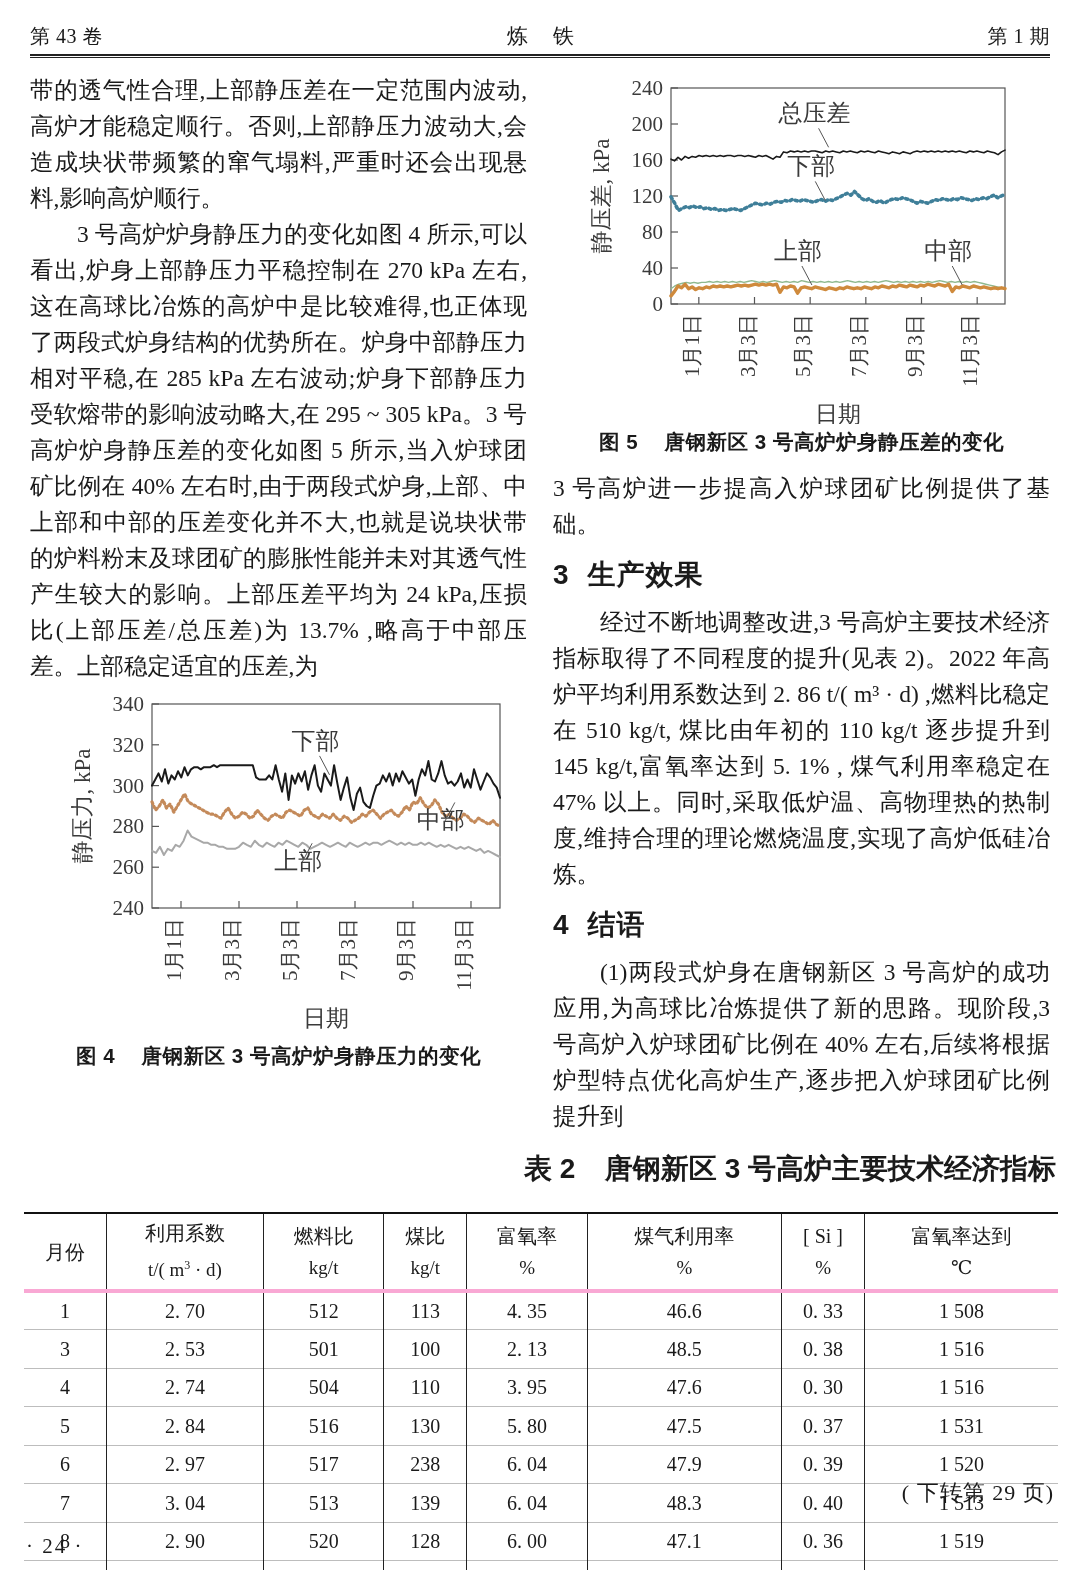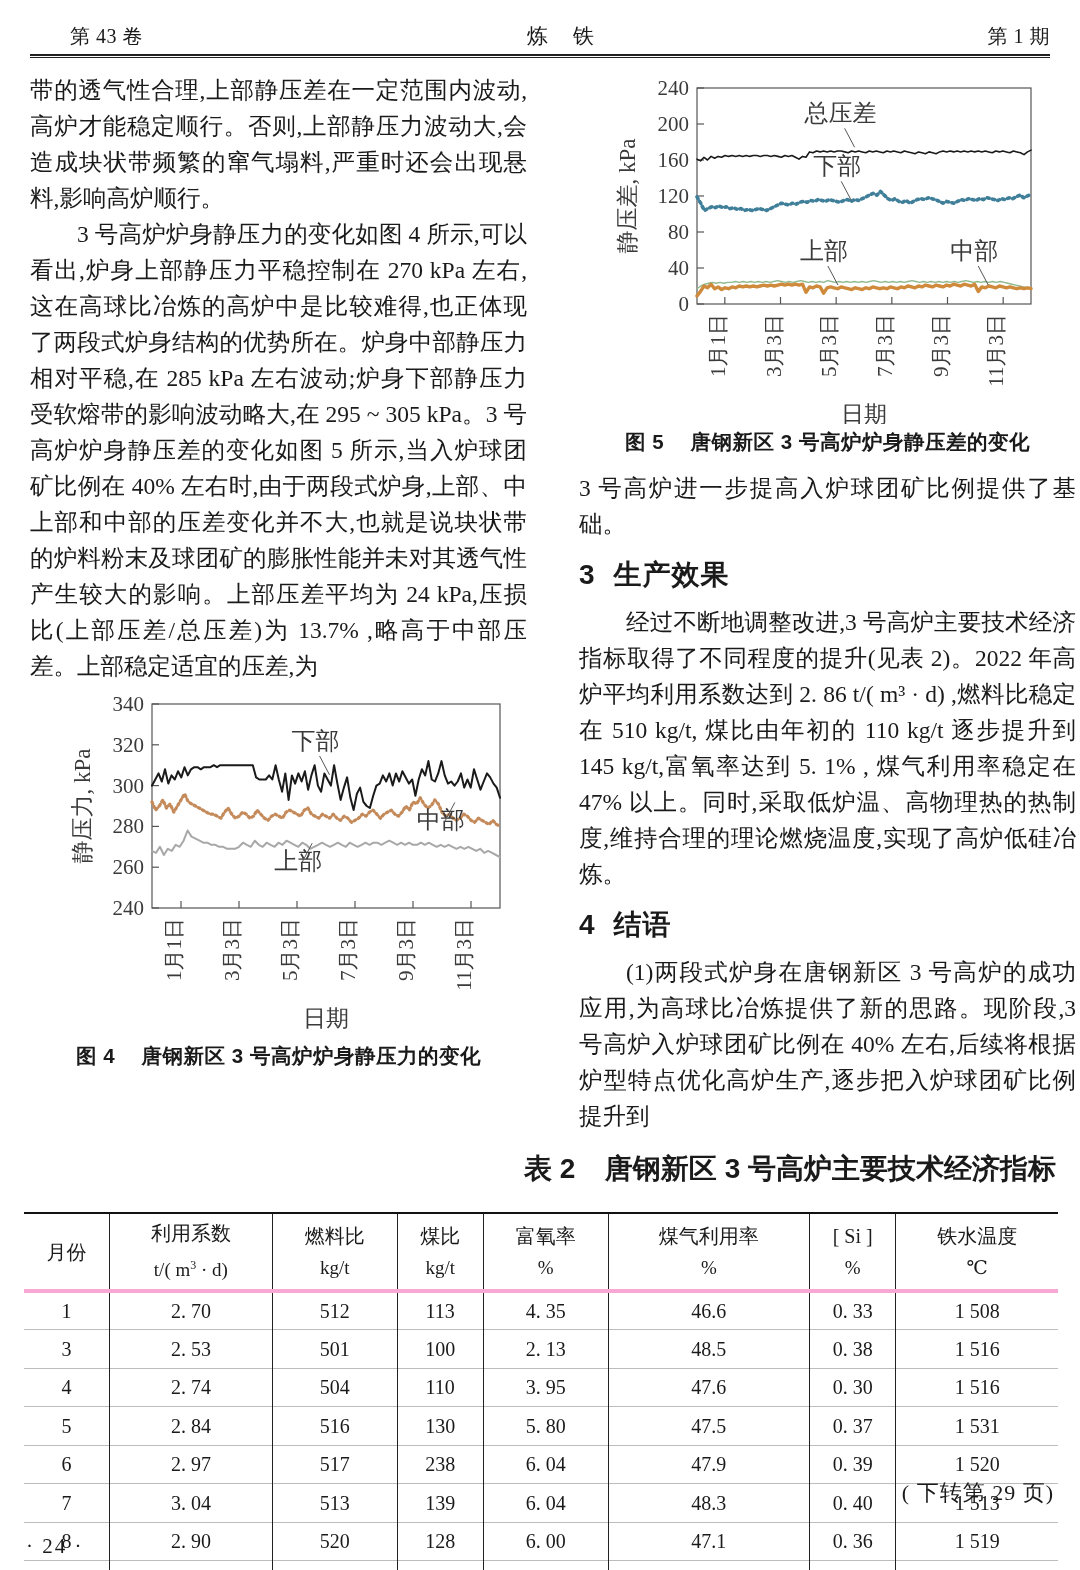--- a/index.html
+++ b/index.html
@@ -11,27 +11,27 @@
     color:#1a1a1a;
     position:relative;
     overflow:hidden;
   }
   .page { position:relative; width:1080px; height:1570px; padding:0 24px; }
 
   
   .runhead {
     display:flex; align-items:flex-end; justify-content:space-between;
     padding:22px 6px 4px 6px;
-    font-size:20px; letter-spacing:.5px;margin-left:40px;
+    font-size:20px; letter-spacing:.5px;
   }
   .runhead .center { font-size:21px; letter-spacing:10px; }
   .rule-double { margin:0 6px; border-top:2px solid #222; height:4px; border-bottom:1px solid #222; }
 
   
-  .cols { display:flex; gap:52px; padding:14px 6px 0 6px; }
+  .cols { display:flex; gap:26px; padding:14px 6px 0 6px; }
   .col { width:497px; }
   p.body {
     margin:0;
     font-size:23.5px;
     line-height:36px;
     text-align:justify;
     text-justify:inter-ideograph;
     letter-spacing:0px;
   }
   p.body.indent { text-indent:2em; }
@@ -263,21 +263,21 @@
           </th>
           <th>
             <span class="u1">煤气利用率</span>
             <span class="u2">%</span>
           </th>
           <th>
             <span class="u1">[ Si ]</span>
             <span class="u2">%</span>
           </th>
           <th>
-            <span class="u1">铁水温度</span>
+            <span class="u1">富氧率达到</span>
             <span class="u2">℃</span>
           </th>
         </tr>
     </thead>
     <tbody id="tbody-rows">
         <tr>
           <td>1</td>
           <td>2. 70</td>
           <td>512</td>
           <td>113</td>

